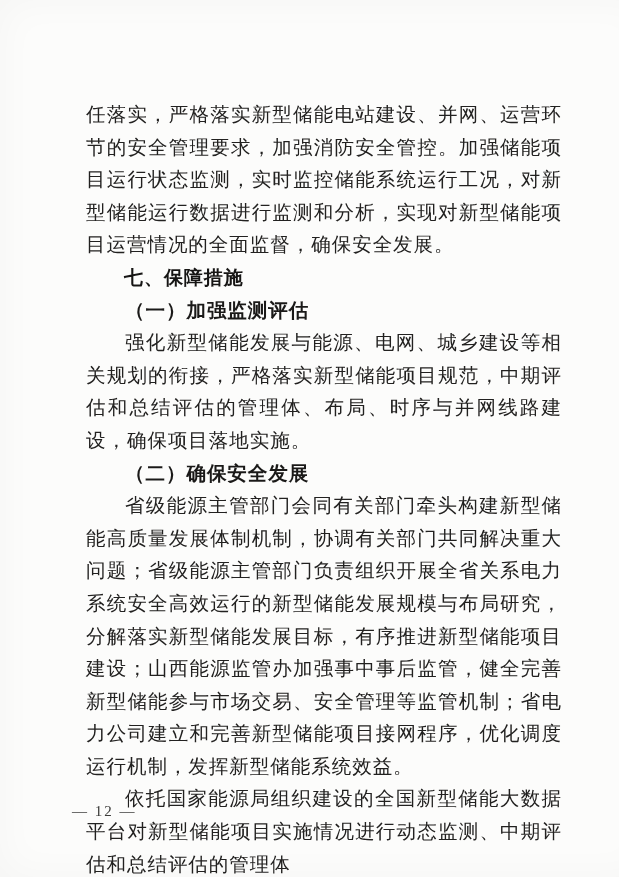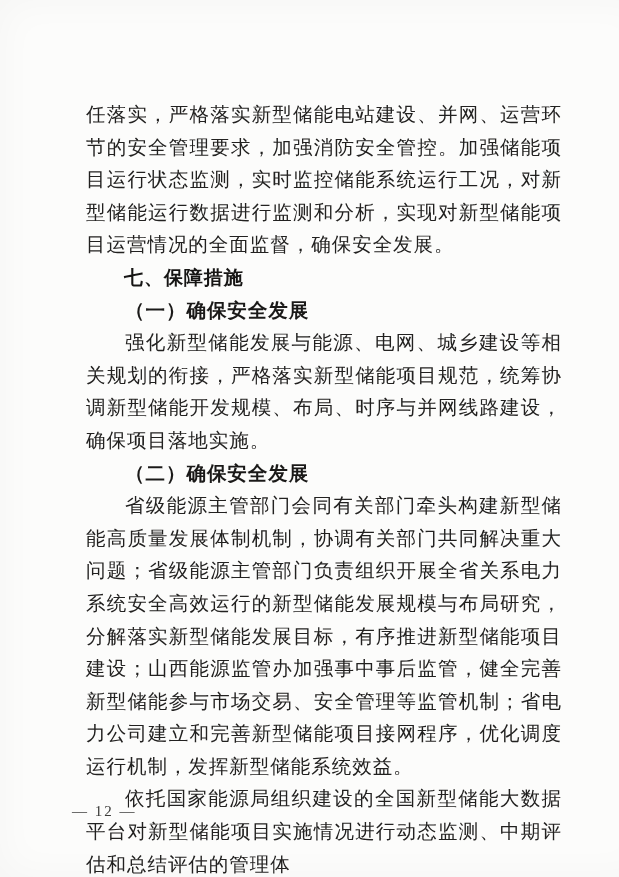--- a/index.html
+++ b/index.html
@@ -68,22 +68,22 @@
     font-family: "Liberation Serif", "DejaVu Serif", serif;
   }
 </style>
 </head>
 <body>
 
 <div class="page">
   <main class="content">
       <p class="para body-continued">任落实，严格落实新型储能电站建设、并网、运营环节的安全管理要求，加强消防安全管控。加强储能项目运行状态监测，实时监控储能系统运行工况，对新型储能运行数据进行监测和分析，实现对新型储能项目运营情况的全面监督，确保安全发展。</p>
       <p class="para heading1">七、保障措施</p>
-      <p class="para heading2">（一）确保安全发展</p>
-      <p class="para body">强化新型储能发展与能源、电网、城乡建设等相关规划的衔接，严格落实新型储能项目规范，统筹协调新型储能开发规模、布局、时序与并网线路建设，确保项目落地实施。</p>
+      <p class="para heading2">（一）加强监测评估</p>
+      <p class="para body">强化新型储能发展与能源、电网、城乡建设等相关规划的衔接，严格落实新型储能项目规范，中期评估和总结评估的管理体、布局、时序与并网线路建设，确保项目落地实施。</p>
       <p class="para heading2">（二）确保安全发展</p>
       <p class="para body">省级能源主管部门会同有关部门牵头构建新型储能高质量发展体制机制，协调有关部门共同解决重大问题；省级能源主管部门负责组织开展全省关系电力系统安全高效运行的新型储能发展规模与布局研究，分解落实新型储能发展目标，有序推进新型储能项目建设；山西能源监管办加强事中事后监管，健全完善新型储能参与市场交易、安全管理等监管机制；省电力公司建立和完善新型储能项目接网程序，优化调度运行机制，发挥新型储能系统效益。</p>
       <p class="para body">依托国家能源局组织建设的全国新型储能大数据平台对新型储能项目实施情况进行动态监测、中期评估和总结评估的管理体</p>
     </main>
   <div class="footer">
     <span>— 12 —</span>
   </div>
 </div>
 
 </body></html>

